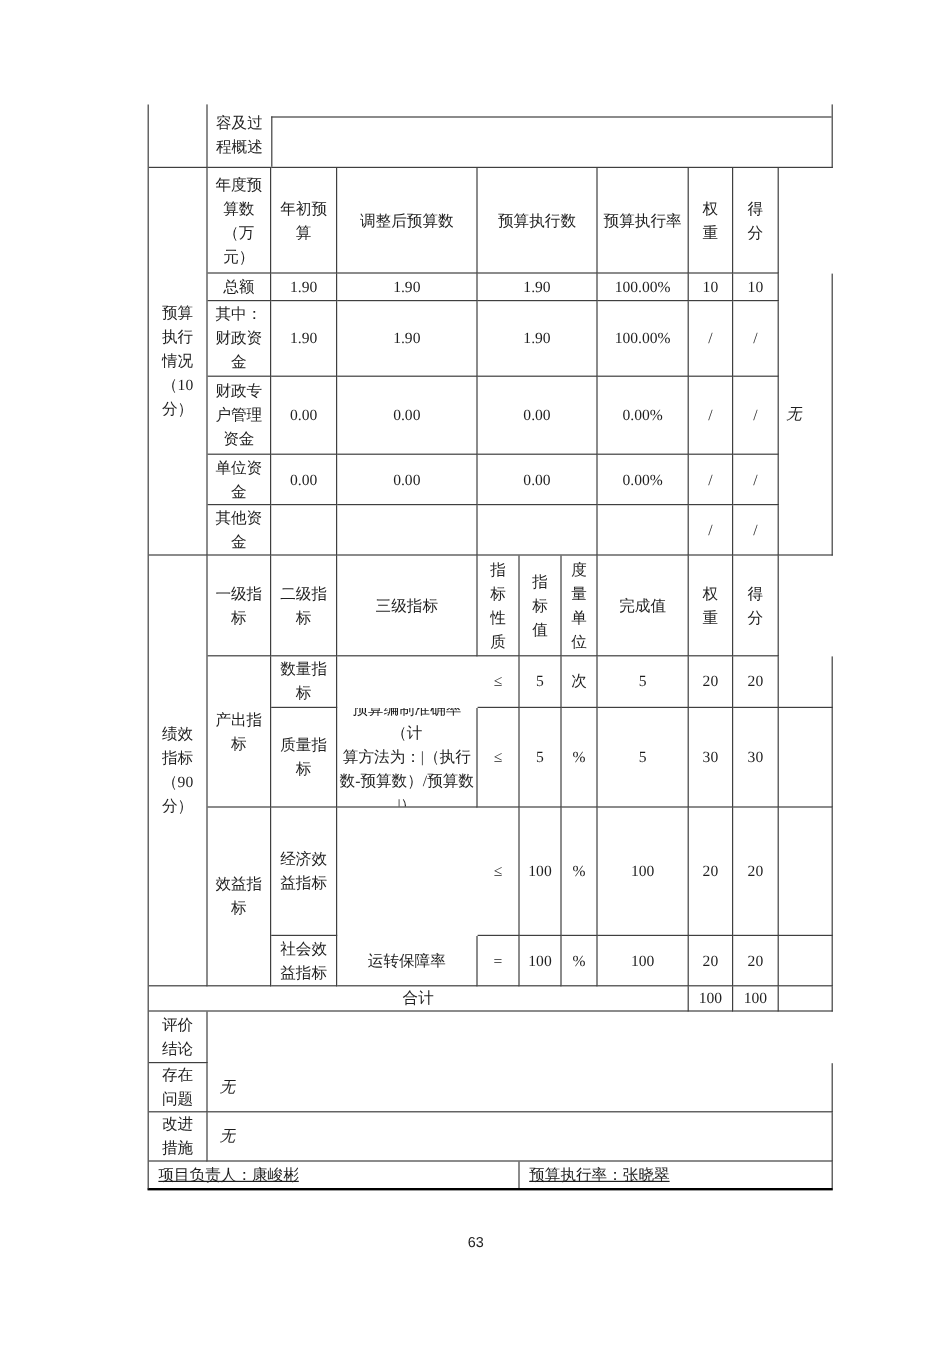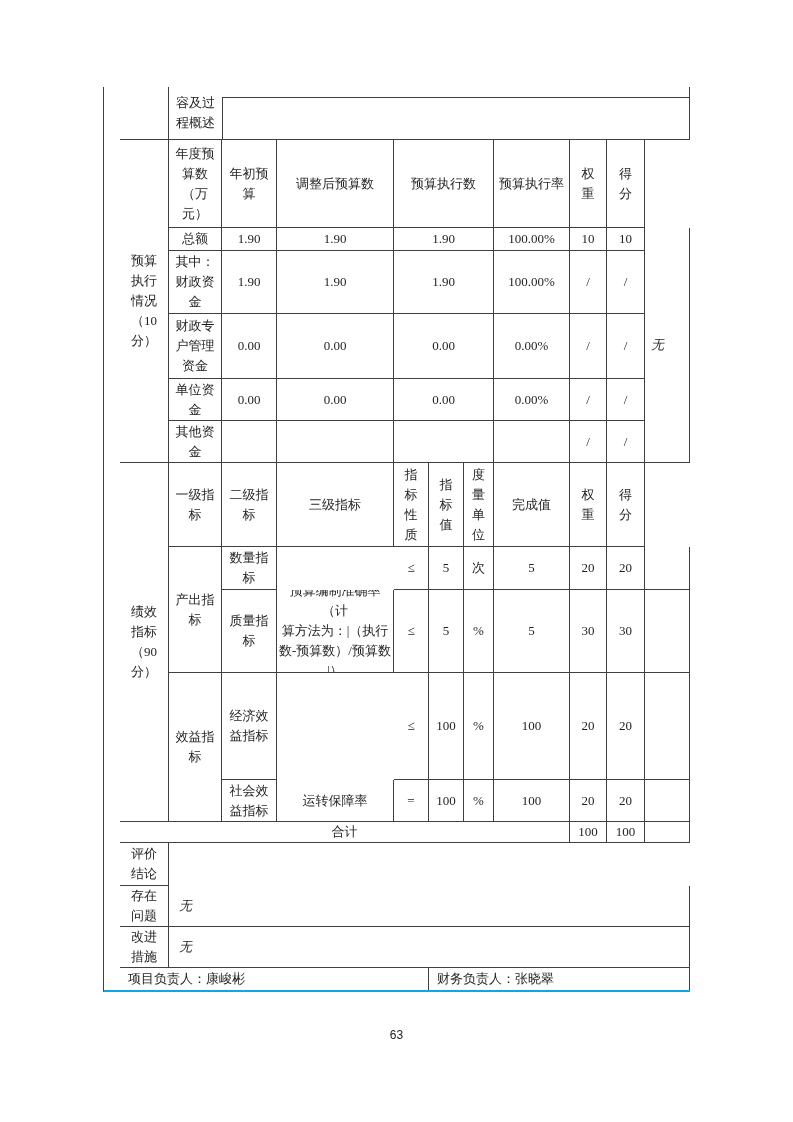--- a/index.html
+++ b/index.html
@@ -1,39 +1,38 @@
 <!DOCTYPE html>
 <html><head>
 <meta charset="utf-8">
 <style>
   html,body{margin:0;padding:0;}
   body{
     width:793px;height:1122px;background:#ffffff;position:relative;
     font-family:"Liberation Serif","DejaVu Serif",serif;color:#1f1f1f;
   }
   .tbl{
-    position:absolute;left:103px;top:87px;
+    position:absolute;left:123px;top:87px;
     display:grid;
     grid-template-columns:49px 53px 55px 117px 35px 35px 30px 76px 37px 38px 45px;
     grid-template-rows:53px 88px 23px 63px 65px 42px 42px 84px 43px 83px 107px 42px 21px 43px 41px 41px 22px;
     border-left:1px solid #3f3f3f;
-    border-bottom:2px solid #0ea5e9;
-    padding-left:16px;
+    border-bottom:2px solid #000000;
   }
   .c{
     border-right:1px solid #3f3f3f;
     border-bottom:1px solid #3f3f3f;
     box-sizing:border-box;
     display:flex;align-items:center;justify-content:center;
     text-align:center;white-space:pre-line;
     font-size:13px;line-height:20px;
     padding:1px 2px;overflow:hidden;
   }
   .noright{border-right:none;}
-  .nobottom{border-bottom:none;}
+  .nobottom{border-bottom:none;text-decoration:underline;}
   .leftal{justify-content:flex-start;text-align:left;padding-left:10px;}
   .leftal8{justify-content:flex-start;text-align:left;padding-left:8px;}
   .leftal6{justify-content:flex-start;text-align:left;padding-left:6px;}
   .ital{font-style:italic;}
   .inset-cell{
     border-right:1px solid #3f3f3f;
     border-bottom:1px solid #3f3f3f;
     box-sizing:border-box;position:relative;
   }
   .inset-line{
@@ -209,17 +208,17 @@
 
   <div class="c" style="grid-row:15;grid-column:1">存在
 问题</div>
   <div class="c ital leftal" style="grid-row:15;grid-column:2 / span 10">无</div>
 
   <div class="c" style="grid-row:16;grid-column:1">改进
 措施</div>
   <div class="c ital leftal" style="grid-row:16;grid-column:2 / span 10">无</div>
 
   <div class="c nobottom leftal8" style="grid-row:17;grid-column:1 / span 5">项目负责人：康峻彬</div>
-  <div class="c nobottom leftal8" style="grid-row:17;grid-column:6 / span 6">财务负责人：张晓翠</div>
+  <div class="c nobottom leftal8" style="grid-row:17;grid-column:6 / span 6">预算执行率：张晓翠</div>
 
 </div>
 
 <div class="pagenum">63</div>
 
 </body></html>

